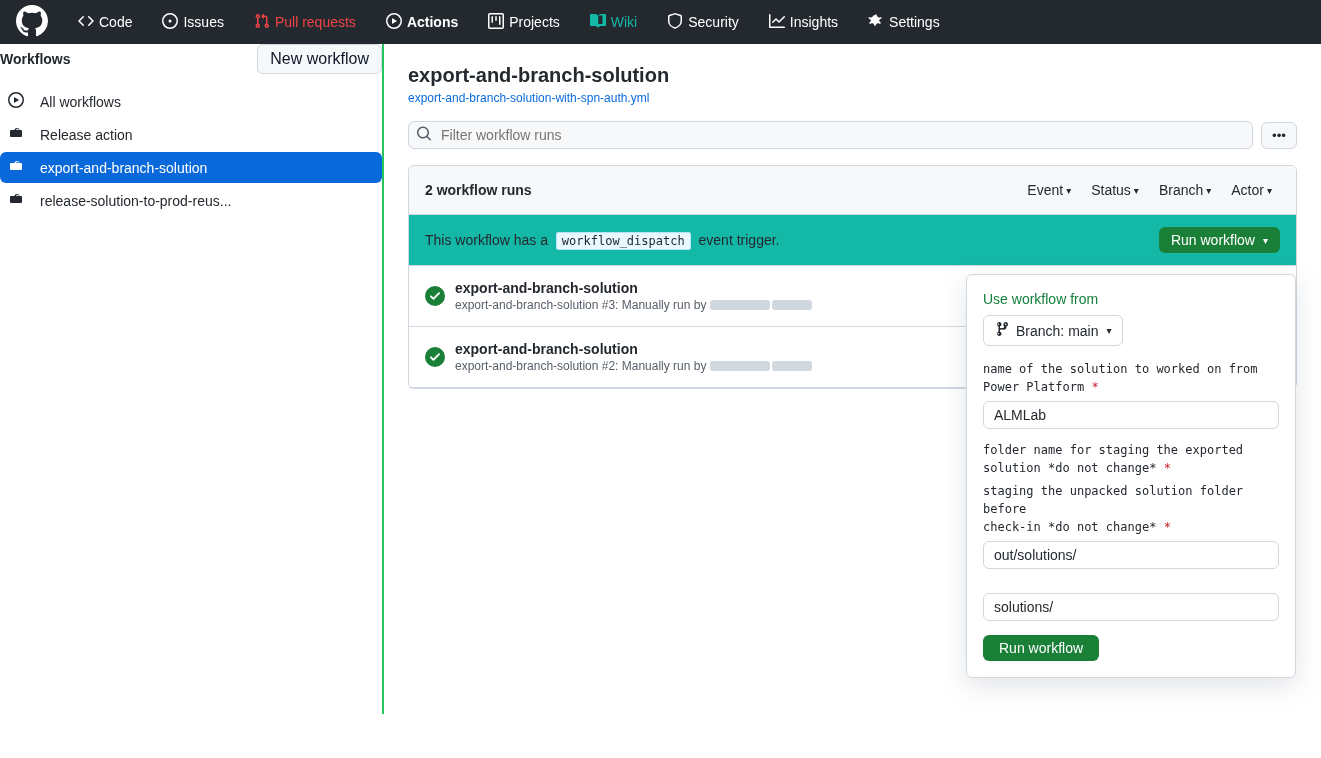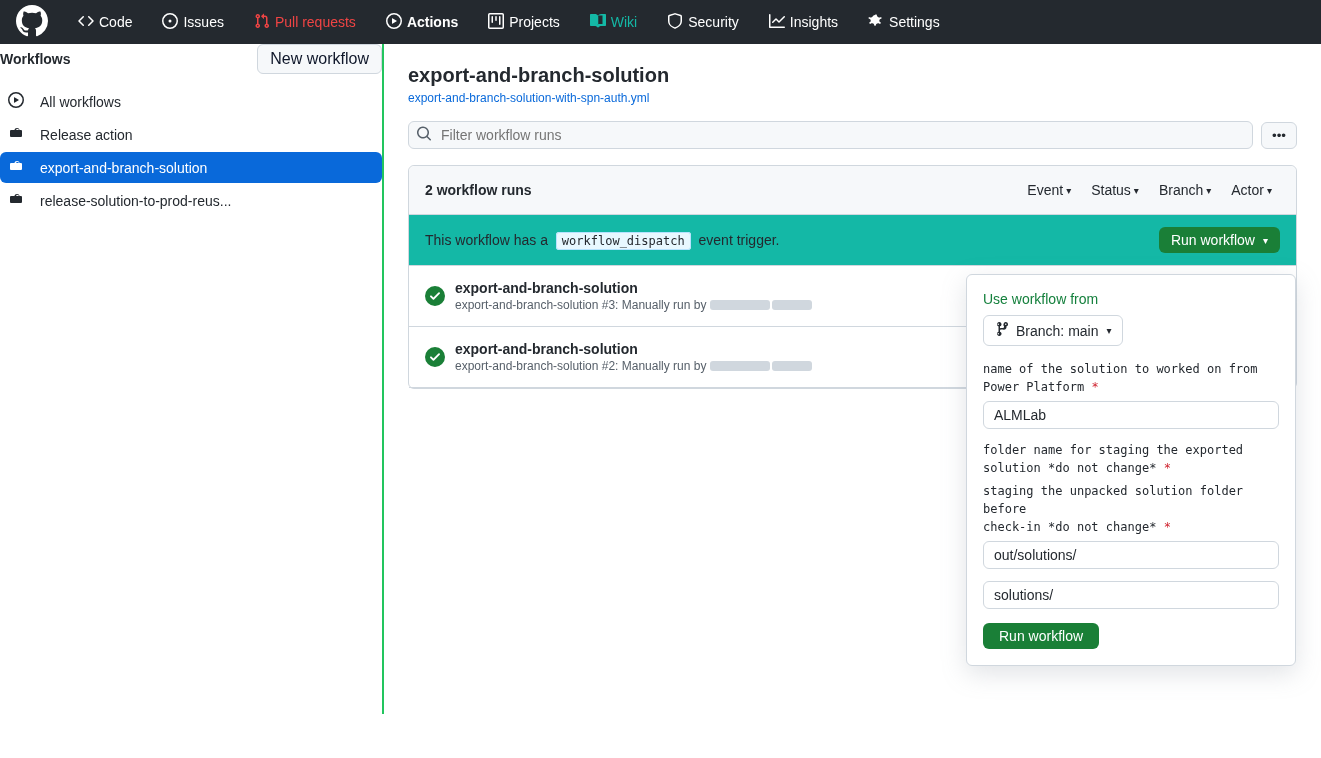--- a/index.html
+++ b/index.html
@@ -268,21 +268,21 @@
 Power Platform</span> <span style="color:#cf222e;">*</span></div>
         <input type="text" value="ALMLab" style="width: 100%; padding: 5px 10px; border: 1px solid rgb(208, 215, 222); border-radius: 6px; font-size: 14px; color: rgb(36, 41, 47); background: rgb(255, 255, 255); margin-bottom: 12px;">
 
         
         <div style="font-size:12px;color:#24292f;margin-bottom:5px;font-family:monospace;line-height:1.5;white-space:pre-line;"><span>folder name for staging the exported
 solution *do not change*</span> <span style="color:#cf222e;">*</span></div>
 
         
         <div style="font-size:12px;color:#24292f;margin-bottom:5px;font-family:monospace;line-height:1.5;white-space:pre-line;"><span>staging the unpacked solution folder before
 check-in *do not change*</span> <span style="color:#cf222e;">*</span></div>
-        <input type="text" value="out/solutions/" style="width: 100%; padding: 5px 10px; border: 1px solid rgb(208, 215, 222); border-radius: 6px; font-size: 14px; color: rgb(36, 41, 47); background: rgb(255, 255, 255); margin-bottom: 12px;">
+        <input type="text" value="out/solutions/" style="width: 100%; padding: 5px 10px; border: 1px solid rgb(208, 215, 222); border-radius: 6px; font-size: 14px; color: rgb(36, 41, 47); background: rgb(255, 255, 255); margin-bottom: 24px;">
 
         
         <input type="text" value="solutions/" style="width: 100%; padding: 5px 10px; border: 1px solid rgb(208, 215, 222); border-radius: 6px; font-size: 14px; color: rgb(36, 41, 47); background: rgb(255, 255, 255); margin-bottom: 14px;">
 
         
         <button class="btn-run-green">Run workflow</button>
       </div>
     </div>
   </div>
 </div>

